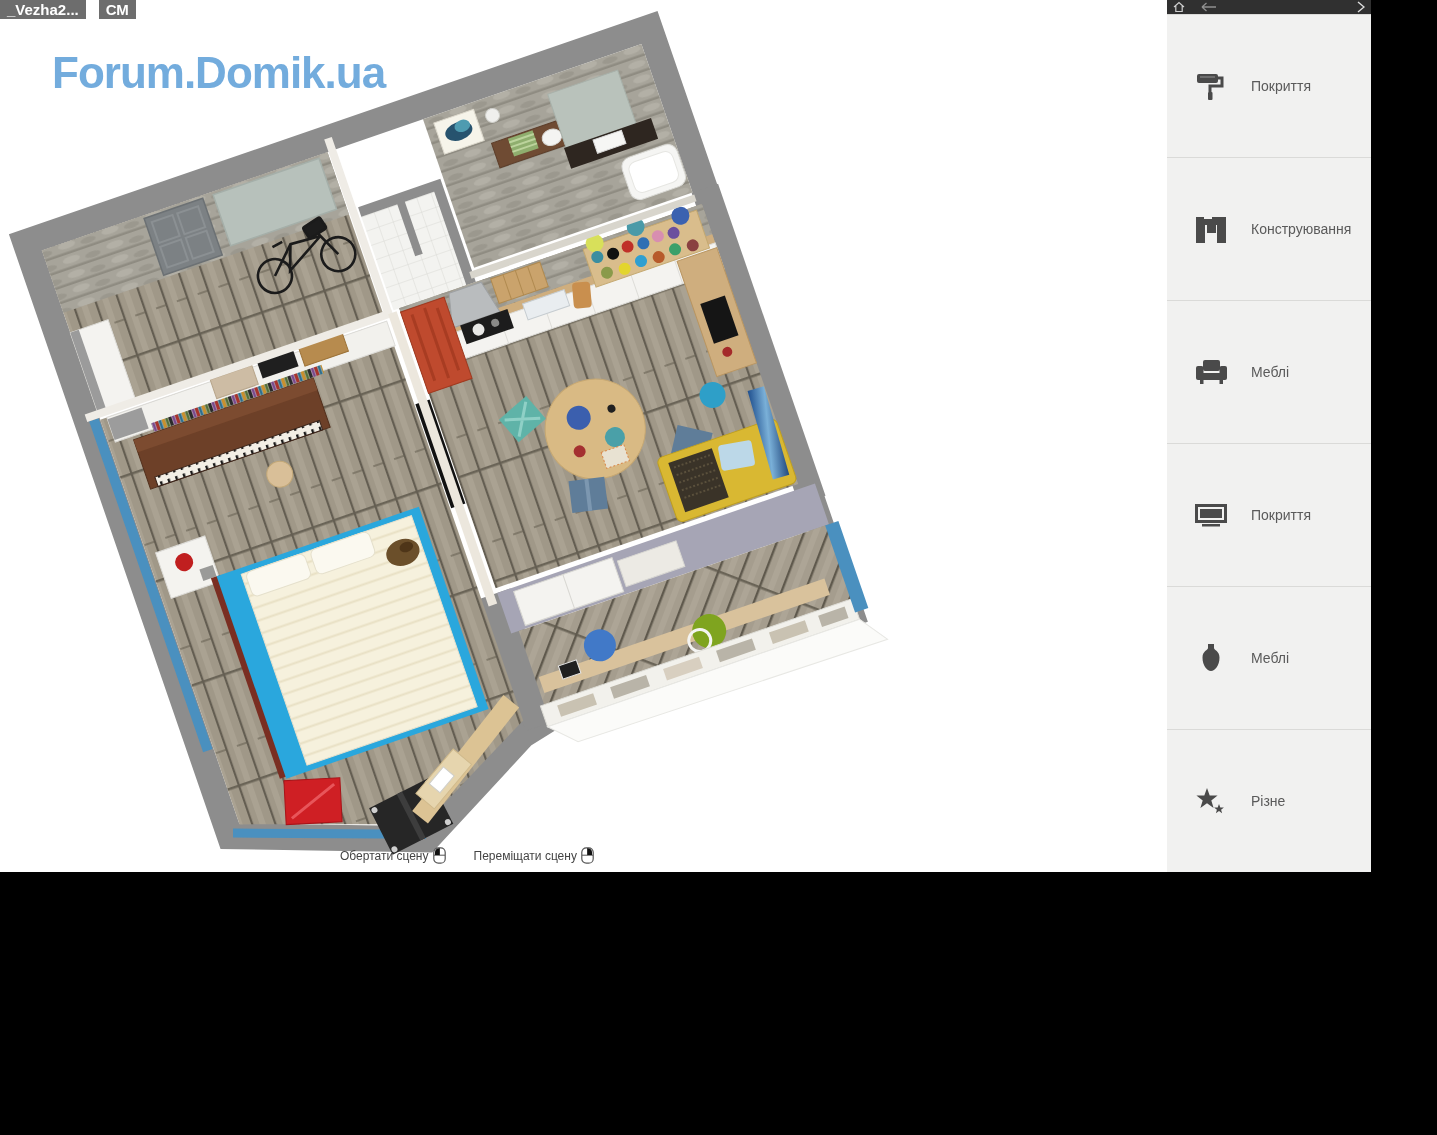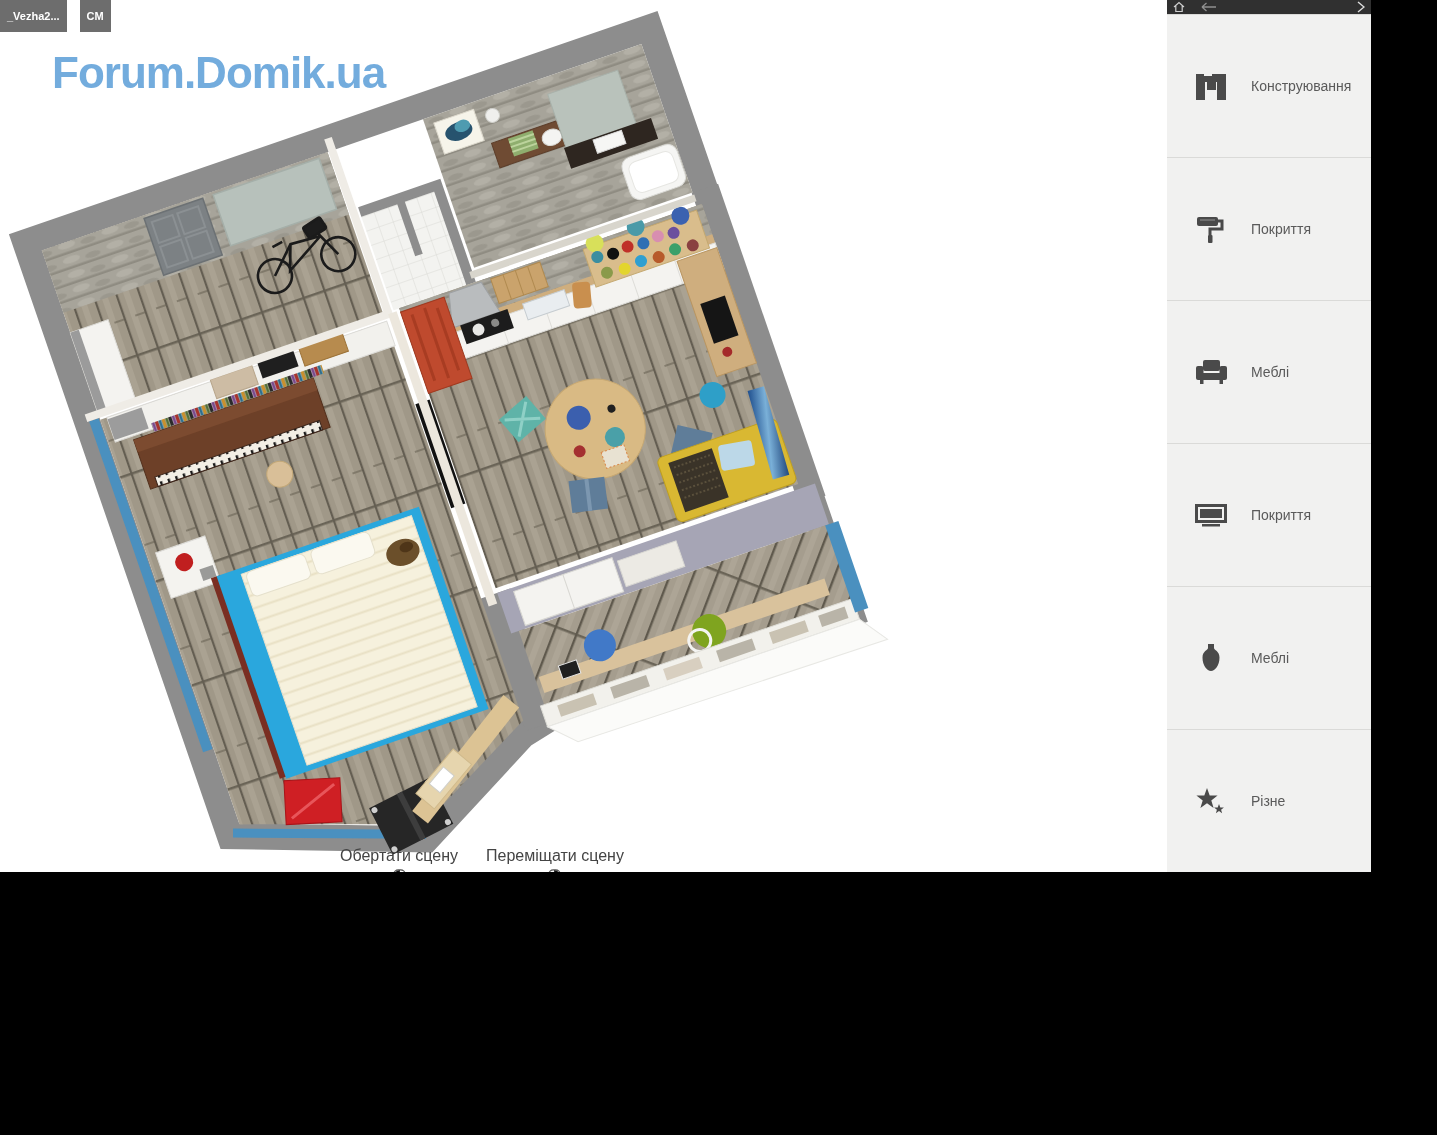--- a/index.html
+++ b/index.html
@@ -5,25 +5,25 @@
   html,body{margin:0;padding:0;}
   body{width:1437px;height:1135px;background:#000;overflow:hidden;
        font-family:"Liberation Sans",sans-serif;position:relative;}
   #stage{position:absolute;left:0;top:0;width:1371px;height:872px;background:#ffffff;}
   
   #canvas{position:absolute;left:0;top:0;width:1167px;height:872px;background:#ffffff;overflow:hidden;}
   #scene-svg{position:absolute;left:0;top:0;}
   .watermark{position:absolute;left:52px;top:48px;font-size:44px;font-weight:bold;
              color:#5b9ed8;opacity:.85;letter-spacing:-1px;pointer-events:none;}
   .tabs{position:absolute;left:0;top:0;display:flex;gap:13px;}
-  .tab{height:32px;background:#6d6d6d;color:#fff;font-size:11px;font-weight:bold;
+  .tab{height:19px;background:#6d6d6d;color:#fff;font-size:15px;font-weight:bold;
        display:flex;align-items:center;padding:8px 7px;box-sizing:border-box;}
   .tab.first{min-width:46px;}
   .hints{position:absolute;left:340px;top:847px;display:flex;gap:28px;align-items:center;}
-  .hint{display:flex;align-items:center;gap:4px;color:#444;font-size:16px;flex-direction:column;}
+  .hint{display:flex;align-items:center;gap:4px;color:#444;font-size:12px;}
   
   #sidebar{position:absolute;left:1167px;top:0;width:204px;height:872px;background:#f1f1f0;
            display:flex;flex-direction:column;}
   #side-topbar{height:14px;background:#303030;display:flex;align-items:center;
                padding:0 6px;gap:16px;flex:0 0 auto;}
   #side-topbar .spacer{flex:1;}
   .side-item{flex:1;display:flex;align-items:center;gap:22px;padding-left:26px;
              border-top:1px solid #dadad8;cursor:pointer;}
   .side-item:first-of-type{border-top:none;}
   .side-item .icon{width:36px;display:flex;justify-content:center;}
@@ -350,39 +350,39 @@
         <path d="M1,5 H15 M1,5 L5.5,1 M1,5 L5.5,9" fill="none" stroke="#8f8f8f" stroke-width="1.3"></path>
       </svg>
       <div class="spacer"></div>
       <svg width="8" height="12" viewBox="0 0 8 12">
         <path d="M1,1 L7,6 L1,11" fill="none" stroke="#dedede" stroke-width="1.4"></path>
       </svg>
     </div>
 
     <div class="side-item">
       <span class="icon">
-        <svg width="34" height="29" viewBox="0 0 34 29">
-          <path d="M2,28 V2 H32 V28 H23 V10 H11 V28 Z" fill="#4a4a4a"></path>
-          <rect x="10" y="0" width="8" height="4" fill="#f1f1f0"></rect>
-          <rect x="13" y="9" width="9" height="9" fill="#4a4a4a"></rect>
-        </svg>
-      </span>
-      <span class="label">Конструювання</span>
-    </div>
-
-    <div class="side-item">
-      <span class="icon">
         <svg width="30" height="30" viewBox="0 0 30 30">
           <rect x="1" y="3" width="21" height="9" rx="2" fill="#4a4a4a"></rect>
           <rect x="4" y="5" width="15" height="2" fill="#6e6e6e"></rect>
           <path d="M22,7 h4 v8 h-12 v6" fill="none" stroke="#4a4a4a" stroke-width="3"></path>
           <rect x="12" y="21" width="4.5" height="8" rx="1" fill="#4a4a4a"></rect>
         </svg>
       </span>
       <span class="label">Покриття</span>
+    </div>
+
+    <div class="side-item">
+      <span class="icon">
+        <svg width="34" height="29" viewBox="0 0 34 29">
+          <path d="M2,28 V2 H32 V28 H23 V10 H11 V28 Z" fill="#4a4a4a"></path>
+          <rect x="10" y="0" width="8" height="4" fill="#f1f1f0"></rect>
+          <rect x="13" y="9" width="9" height="9" fill="#4a4a4a"></rect>
+        </svg>
+      </span>
+      <span class="label">Конструювання</span>
     </div>
 
     <div class="side-item">
       <span class="icon">
         <svg width="31" height="25" viewBox="0 0 31 25">
           <rect x="7" y="0" width="17" height="11" rx="2" fill="#4a4a4a"></rect>
           <rect x="0" y="6" width="7.5" height="14" rx="2" fill="#4a4a4a"></rect>
           <rect x="23.5" y="6" width="7.5" height="14" rx="2" fill="#4a4a4a"></rect>
           <rect x="5" y="13" width="21" height="7" fill="#4a4a4a"></rect>
           <rect x="4" y="20" width="3.5" height="4" fill="#4a4a4a"></rect>

